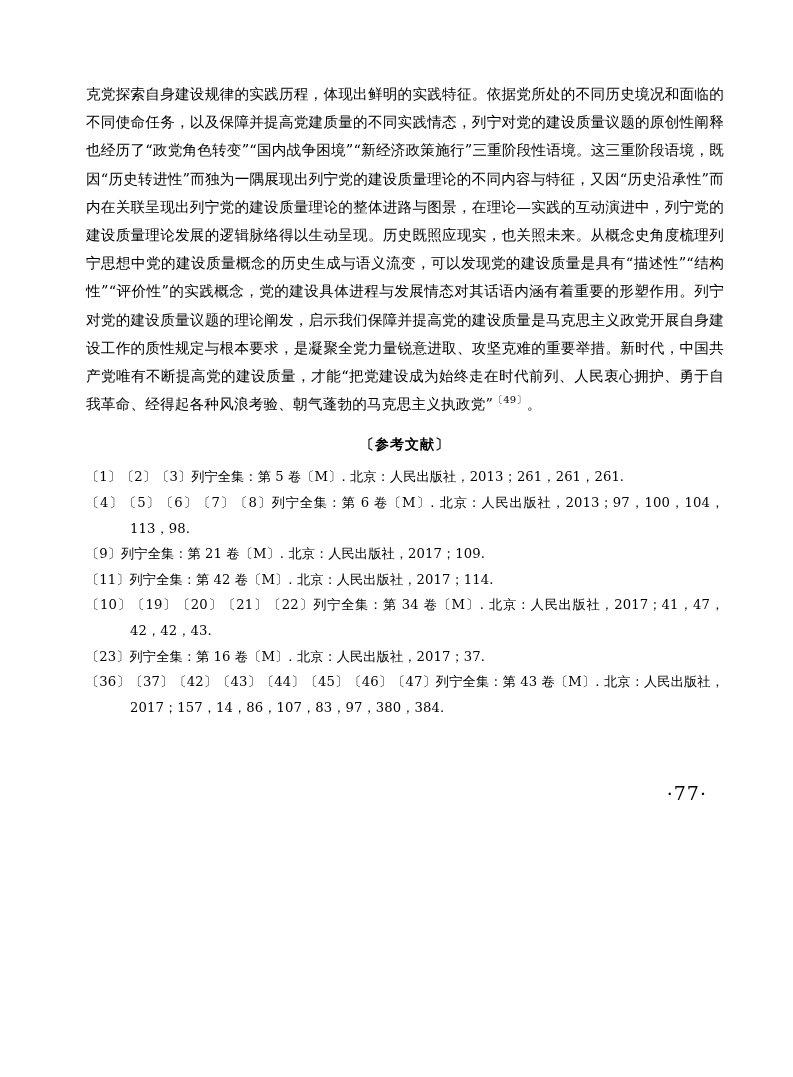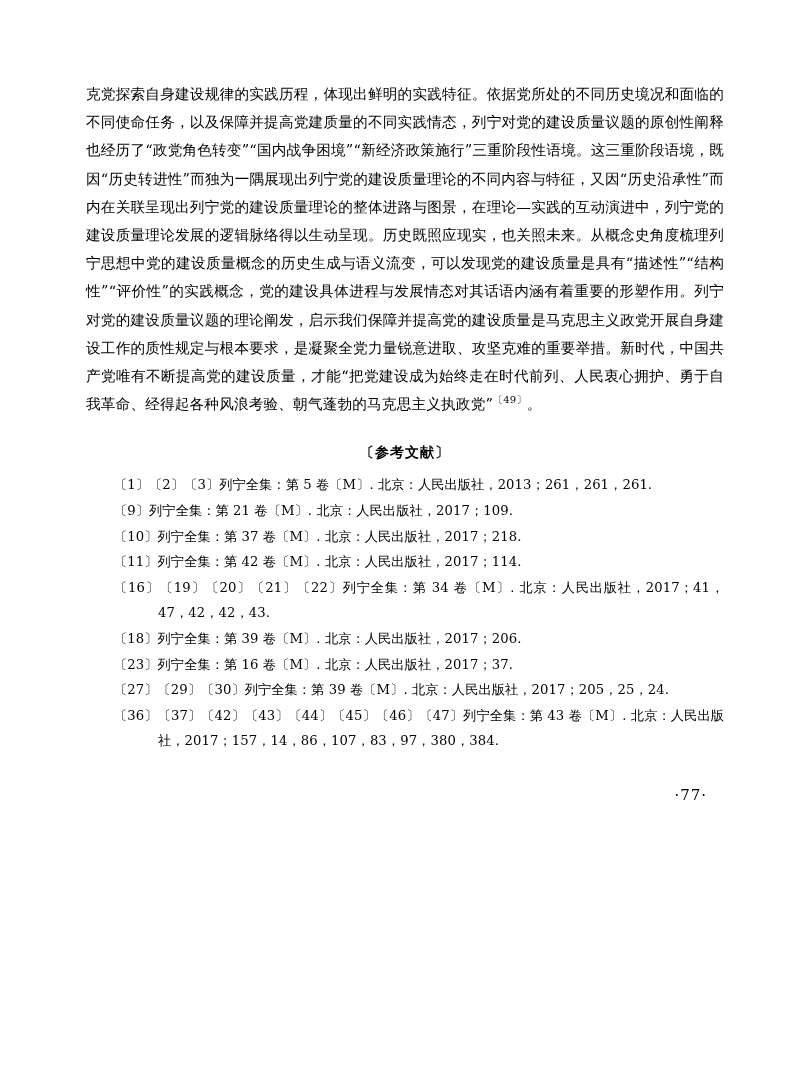--- a/index.html
+++ b/index.html
@@ -33,63 +33,60 @@
   }
   sup.note {
     font-size: 10px;
     vertical-align: super;
     line-height: 0;
   }
   .ref-title {
     text-align: center;
     font-size: 14px;
     font-weight: bold;
-    margin-top: 26px;
+    margin-top: 18px;
     margin-bottom: 10px;
     letter-spacing: 1px;
   }
   .ref-list {
     margin: 0;
     padding: 0;
     list-style: none;
   }
   .ref-item {
     font-size: 13.2px;
     line-height: 25.6px;
     text-align: justify;
     text-justify: inter-ideograph;
     padding-left: 44px;
     text-indent: -44px;
     letter-spacing: 0.1px;
-    margin-left: 28px;
   }
   .page-number {
     position: absolute;
     right: 86px;
     bottom: 46px;
-    font-size: 15px;
+    font-size: 19px;
     letter-spacing: 1px;
   }
 </style>
 </head>
 <body>
 
 <div class="page">
 
   <p class="body-text"><span>克党探索自身建设规律的实践历程，体现出鲜明的实践特征。依据党所处的不同历史境况和面临的不同使命任务，以及保障并提高党建质量的不同实践情态，列宁对党的建设质量议题的原创性阐释也经历了“政党角色转变”“国内战争困境”“新经济政策施行”三重阶段性语境。这三重阶段语境，既因“历史转进性”而独为一隅展现出列宁党的建设质量理论的不同内容与特征，又因“历史沿承性”而内在关联呈现出列宁党的建设质量理论的整体进路与图景，在理论—实践的互动演进中，列宁党的建设质量理论发展的逻辑脉络得以生动呈现。历史既照应现实，也关照未来。从概念史角度梳理列宁思想中党的建设质量概念的历史生成与语义流变，可以发现党的建设质量是具有“描述性”“结构性”“评价性”的实践概念，党的建设具体进程与发展情态对其话语内涵有着重要的形塑作用。列宁对党的建设质量议题的理论阐发，启示我们保障并提高党的建设质量是马克思主义政党开展自身建设工作的质性规定与根本要求，是凝聚全党力量锐意进取、攻坚克难的重要举措。新时代，中国共产党唯有不断提高党的建设质量，才能“把党建设成为始终走在时代前列、人民衷心拥护、勇于自我革命、经得起各种风浪考验、朝气蓬勃的马克思主义执政党”</span><sup class="note">〔49〕</sup><span>。</span></p>
 
   <div class="ref-title">〔参考文献〕</div>
 
   <ul class="ref-list">
     <li class="ref-item">〔1〕〔2〕〔3〕列宁全集：第 5 卷〔M〕. 北京：人民出版社，2013；261，261，261.</li>
+    <li class="ref-item">〔4〕〔5〕〔6〕〔7〕〔8〕列宁全集：第 6 卷〔M〕. 北京：人民出版社，2013；97，100，104，113，98.</li>
     <li class="ref-item">〔9〕列宁全集：第 21 卷〔M〕. 北京：人民出版社，2017；109.</li>
-    <li class="ref-item">〔10〕列宁全集：第 37 卷〔M〕. 北京：人民出版社，2017；218.</li>
     <li class="ref-item">〔11〕列宁全集：第 42 卷〔M〕. 北京：人民出版社，2017；114.</li>
-    <li class="ref-item">〔16〕〔19〕〔20〕〔21〕〔22〕列宁全集：第 34 卷〔M〕. 北京：人民出版社，2017；41，47，42，42，43.</li>
-    <li class="ref-item">〔18〕列宁全集：第 39 卷〔M〕. 北京：人民出版社，2017；206.</li>
+    <li class="ref-item">〔10〕〔19〕〔20〕〔21〕〔22〕列宁全集：第 34 卷〔M〕. 北京：人民出版社，2017；41，47，42，42，43.</li>
     <li class="ref-item">〔23〕列宁全集：第 16 卷〔M〕. 北京：人民出版社，2017；37.</li>
-    <li class="ref-item">〔27〕〔29〕〔30〕列宁全集：第 39 卷〔M〕. 北京：人民出版社，2017；205，25，24.</li>
     <li class="ref-item">〔36〕〔37〕〔42〕〔43〕〔44〕〔45〕〔46〕〔47〕列宁全集：第 43 卷〔M〕. 北京：人民出版社，2017；157，14，86，107，83，97，380，384.</li>
 
   </ul>
 
   <div class="page-number">·77·</div>
 </div>
 
 </body></html>

